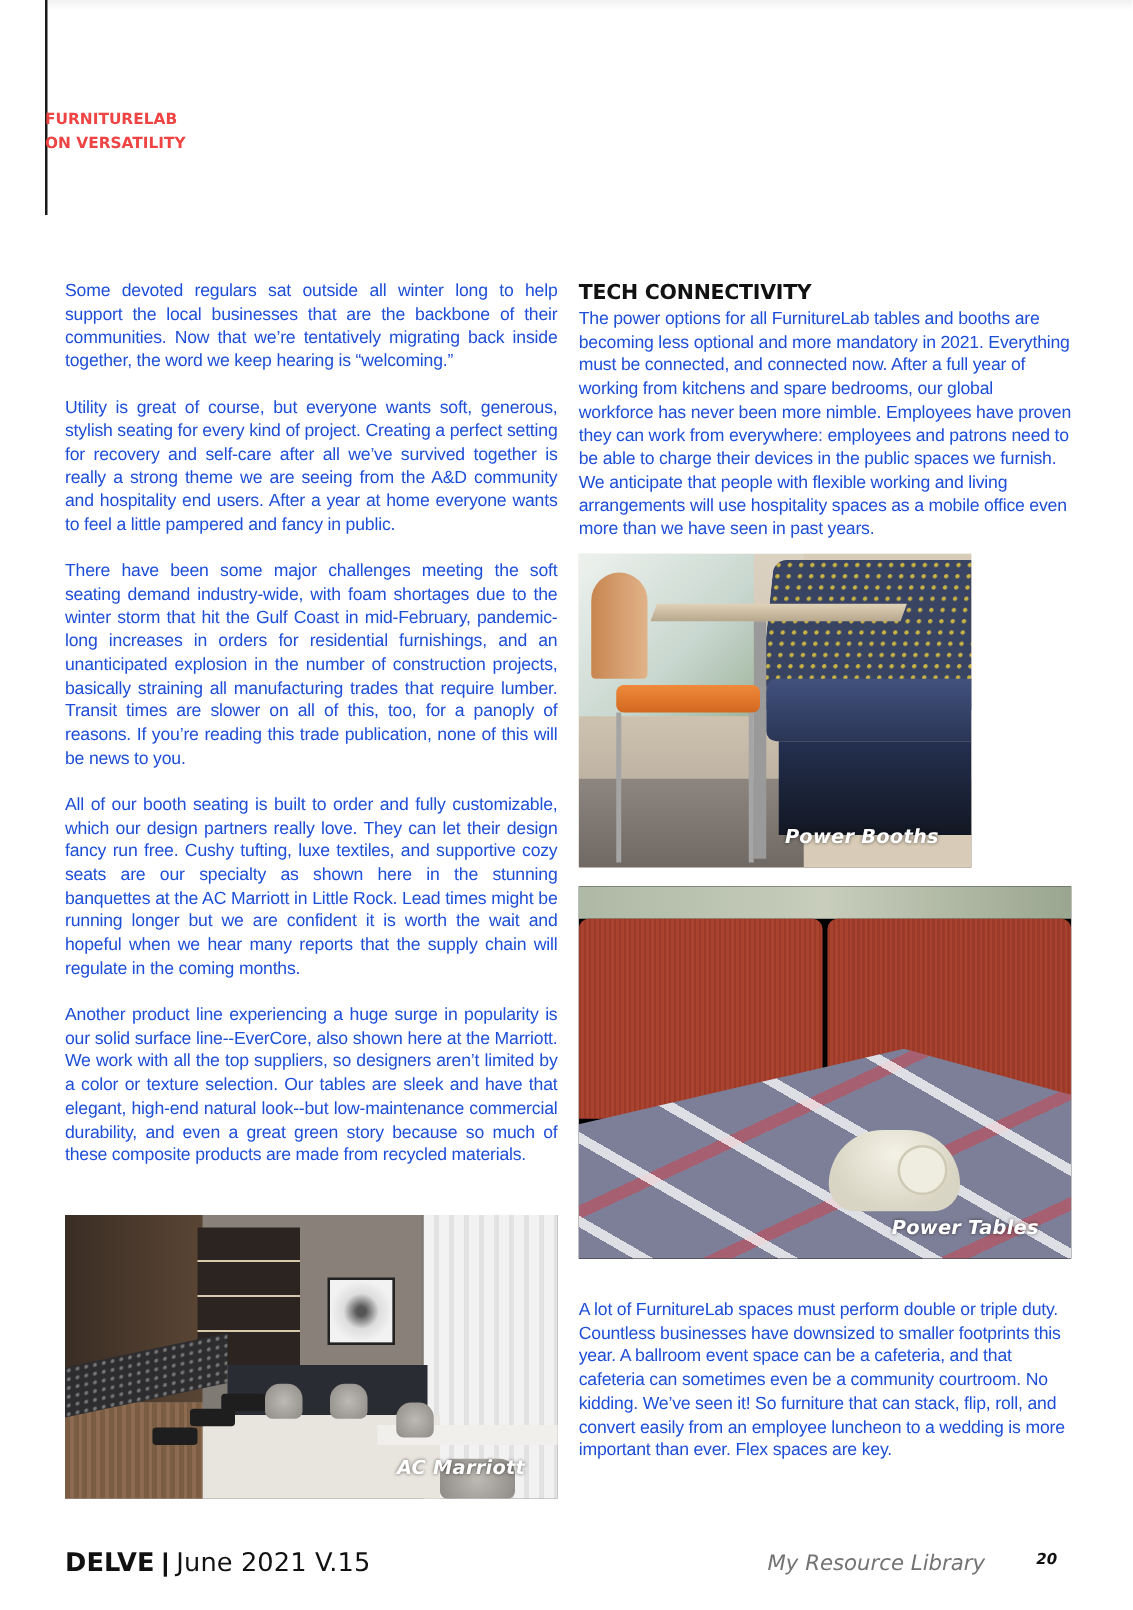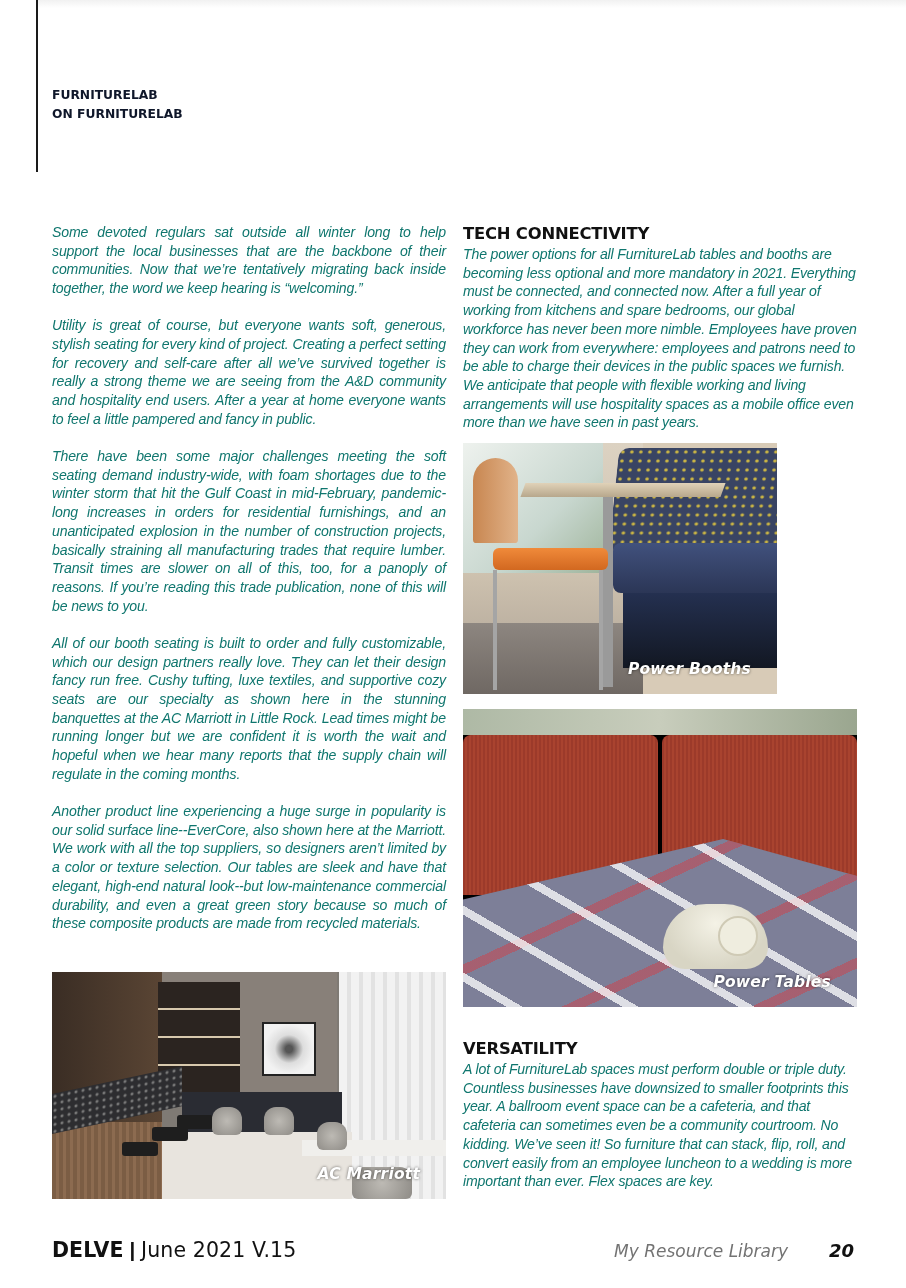--- a/index.html
+++ b/index.html
@@ -8,36 +8,36 @@
     font-family: "Liberation Sans", sans-serif; color: #2a2a2a;
   }
   .top-shade {
     position: absolute; left: 38px; top: 0; width: 868px; height: 8px;
     background: linear-gradient(#f1f1f1, #ffffff);
   }
   .vrule {
     position: absolute; left: 36px; top: 0; width: 2px; height: 172px; background: #1a1a1a;
   }
   .kicker {
-    position: absolute; left: 52px; top: 86px;
+    position: absolute; left: 36px; top: 86px;
     font-family: "DejaVu Sans", sans-serif; font-weight: bold; font-size: 12.3px;
-    line-height: 19px; color: #0f172a; letter-spacing: 0px;
+    line-height: 19px; color: #ef4444; letter-spacing: 0px;
   }
   .kicker div { white-space: nowrap; }
   .col { position: absolute; width: 394px; }
   .col-left { left: 52px; top: 223px; }
   .col-right { left: 463px; top: 223px; }
   .col-right-bottom { left: 463px; top: 1038px; }
   h2 {
     margin: 0; font-family: "DejaVu Sans", sans-serif; font-weight: bold;
     font-size: 16.4px; line-height: 22px; color: #111; letter-spacing: -0.2px;
   }
   p {
-    margin: 0 0 18.5px 0; font-size: 14.1px; line-height: 18.7px; color: #0f766e;
-    text-align: justify; hyphens: manual; letter-spacing: -0.15px; font-style: italic;
+    margin: 0 0 18.5px 0; font-size: 14.1px; line-height: 18.7px; color: #1d4ed8;
+    text-align: justify; hyphens: manual; letter-spacing: -0.15px;
   }
   .col-right p, .col-right-bottom p { text-align: left; }
   .photo {
     position: absolute; overflow: hidden;
   }
   .photo-caption {
     position: absolute; right: 26px; bottom: 16px;
     font-family: "DejaVu Sans", sans-serif; font-weight: bold; font-style: italic;
     font-size: 15.5px; color: #ffffff; text-shadow: 0 0 3px rgba(0,0,0,0.6);
     letter-spacing: 0.2px;
@@ -112,32 +112,32 @@
   }
   .footer-left .brand { font-family: "DejaVu Sans", sans-serif; font-weight: bold; }
   .footer-left .sep { font-weight: bold; }
   .footer-left .issue { font-family: "DejaVu Sans", sans-serif; font-weight: normal; }
   .footer-right {
     position: absolute; left: 614px; top: 1241px; font-family: "DejaVu Sans", sans-serif; font-style: italic;
     font-size: 17px; color: #737373; white-space: nowrap;
   }
   .page-num {
     position: absolute; left: 829px; top: 1240px; font-family: "DejaVu Sans", sans-serif; font-style: italic;
-    font-weight: bold; font-size: 18px; color: #111;
+    font-weight: bold; font-size: 12px; color: #111;
   }
 </style>
 </head>
 <body>
 
 <div class="top-shade"></div>
 <div class="vrule"></div>
 
 <div class="kicker">
   <div>FURNITURELAB</div>
-  <div>ON FURNITURELAB</div>
+  <div>ON VERSATILITY</div>
 </div>
 
 <div class="col col-left">
   <p>Some devoted regulars sat outside all winter long to help support the local businesses that are the backbone of their communities. Now that we’re tentatively migrating back inside together, the word we keep hearing is “welcoming.”</p>
   <p>Utility is great of course, but everyone wants soft, generous, stylish seating for every kind of project. Creating a perfect setting for recovery and self-care after all we’ve survived together is really a strong theme we are seeing from the A&amp;D community and hospitality end users. After a year at home everyone wants to feel a little pampered and fancy in public.</p>
   <p>There have been some major challenges meeting the soft seating demand industry-wide, with foam shortages due to the winter storm that hit the Gulf Coast in mid-February, pandemic-long increases in orders for residential furnishings, and an unanticipated explosion in the number of construction projects, basically straining all manufacturing trades that require lumber. Transit times are slower on all of this, too, for a panoply of reasons. If you’re reading this trade publication, none of this will be news to you.</p>
   <p>All of our booth seating is built to order and fully customizable, which our design partners really love. They can let their design fancy run free. Cushy tufting, luxe textiles, and supportive cozy seats are our specialty as shown here in the stunning banquettes at the AC Marriott in Little Rock. Lead times might be running longer but we are confident it is worth the wait and hopeful when we hear many reports that the supply chain will regulate in the coming months.</p>
   <p>Another product line experiencing a huge surge in popularity is our solid surface line--EverCore, also shown here at the Marriott. We work with all the top suppliers, so designers aren’t limited by a color or texture selection. Our tables are sleek and have that elegant, high-end natural look--but low-maintenance commercial durability, and even a great green story because so much of these composite products are made from recycled materials.</p>
 </div>
 
@@ -166,21 +166,20 @@
   <div class="cush1"></div>
   <div class="cush2"></div>
   <div class="tabletop"></div>
   <div class="outlet">
     <div class="outlet-face"></div>
   </div>
   <div class="photo-caption">Power Tables</div>
 </div>
 
 <div class="col col-right-bottom">
-  <h2>VERSATILITY</h2>
   <p>A lot of FurnitureLab spaces must perform double or triple duty. Countless businesses have downsized to smaller footprints this year. A ballroom event space can be a cafeteria, and that cafeteria can sometimes even be a community courtroom. No kidding. We’ve seen it! So furniture that can stack, flip, roll, and convert easily from an employee luncheon to a wedding is more important than ever. Flex spaces are key.</p>
 </div>
 
 <div class="photo ph-marriott">
   <div class="wall"></div>
   <div class="dark-left"></div>
   <div class="shelves"></div>
   <div class="art"></div>
   <div class="curtain"></div>
   <div class="banquette"></div>

